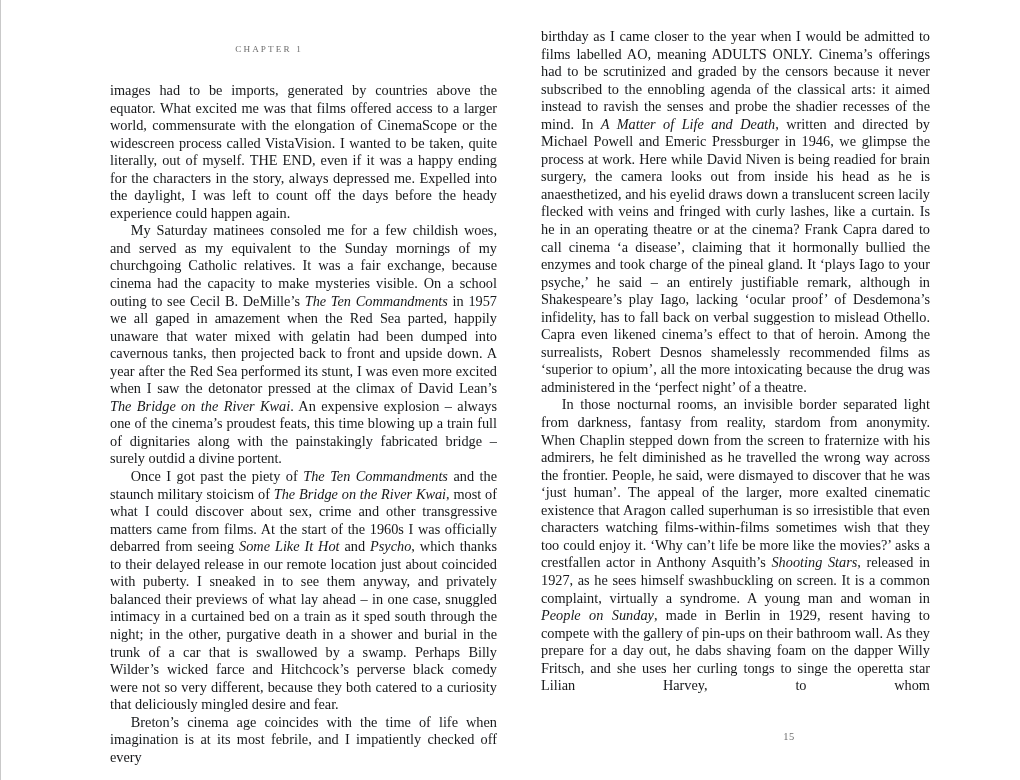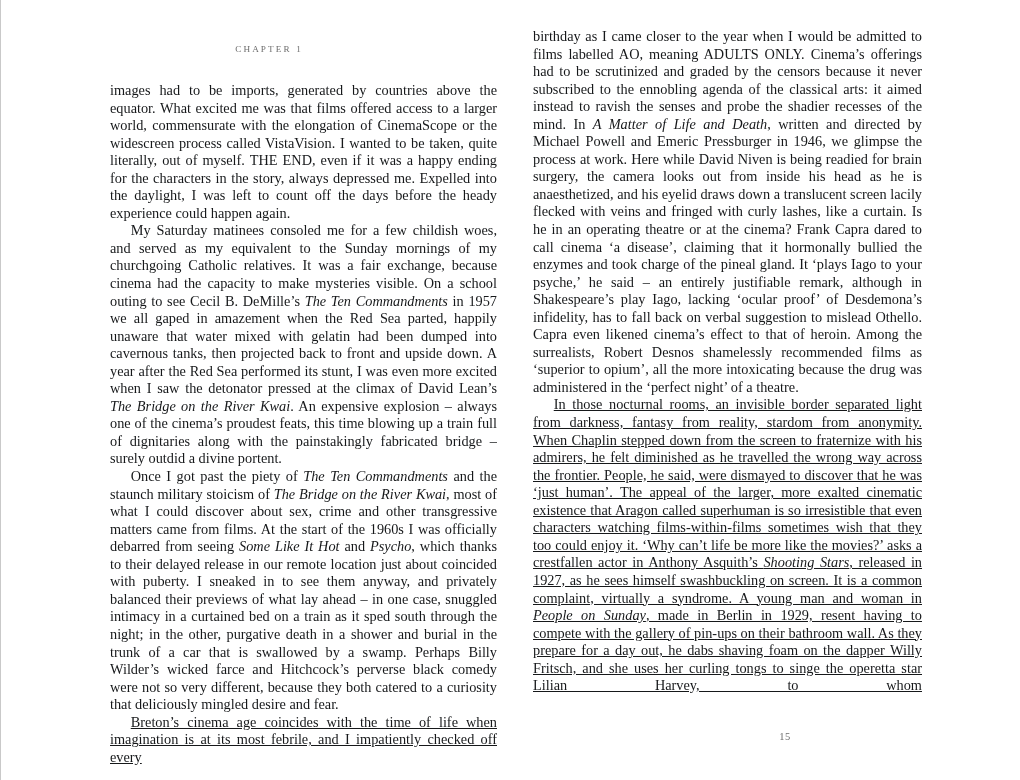--- a/index.html
+++ b/index.html
@@ -54,32 +54,31 @@
     width: 387px;
     text-align: justify;
     text-justify: inter-word;
     font-size: 14.3px;
     line-height: 17.55px;
     hyphens: none;
     -webkit-hyphens: none;
     color: #16181a;
     margin-left: 41px;
   }
-  .page-right .textblock { width: 389px; margin-left: 4px; }
+  .page-right .textblock { width: 389px; margin-left: 12px; }
 
   .textblock p {
     margin: 0;
     text-indent: 0;
   }
   .textblock p.indent {
     text-indent: 1.45em;
   }
   .textblock p:last-child {
     text-align-last: justify;
-    text-decoration: underline;
   }
   .textblock p em, .textblock p i {
     font-style: italic;
   }
 
   .folio {
     position: absolute;
     bottom: 38px;
     width: 100%;
     left: 0;

